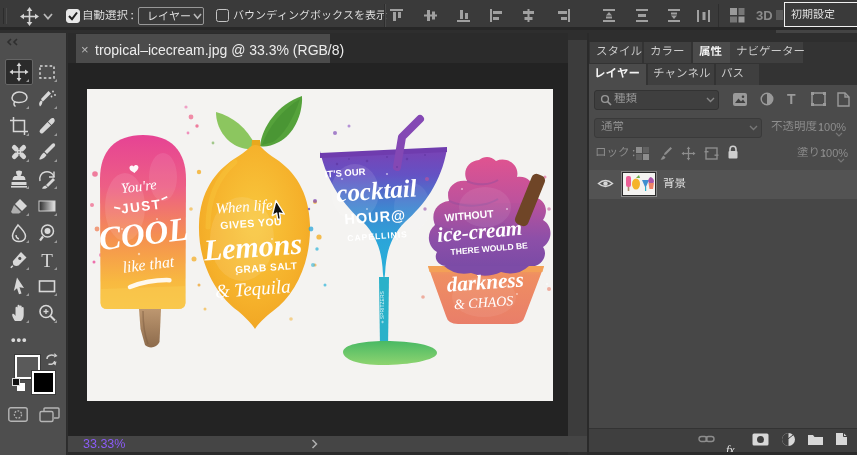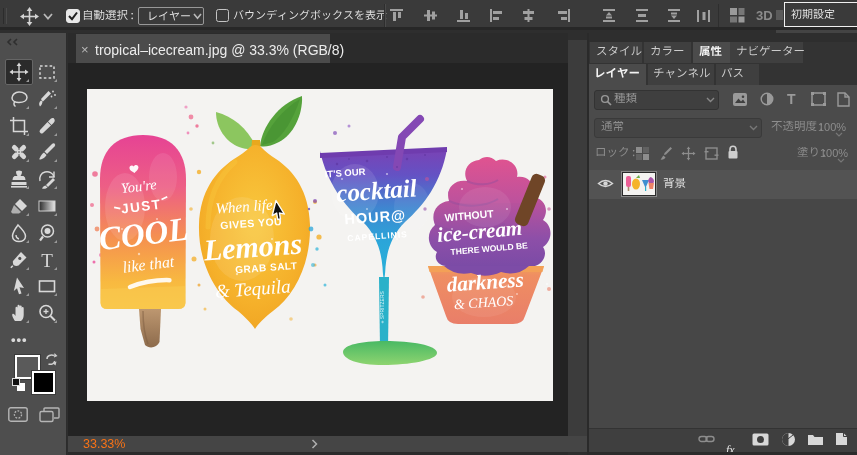--- a/index.html
+++ b/index.html
@@ -504,21 +504,21 @@
         <circle cx="365" cy="140" r="0.9" fill="#fff" opacity="0.55"></circle>
         <circle cx="430" cy="155" r="1" fill="#fff" opacity="0.55"></circle>
         <circle cx="380" cy="200" r="1" fill="#fff" opacity="0.55"></circle>
         <circle cx="430" cy="205" r="0.9" fill="#fff" opacity="0.55"></circle>
         <circle cx="460" cy="195" r="1" fill="#fff" opacity="0.55"></circle>
 <g transform="translate(189,111.5) rotate(14)">
 <path d="M0 0 L0 15.5 L3.7 12 L6.2 18 L8.8 16.9 L6.4 11.2 L11.4 11.2 Z" fill="#101010" stroke="#fafafa" stroke-width="1.4" stroke-linejoin="round"></path>
 </g>
 </svg>
 <div class="abs" style="left:0;top:403px;width:500px;height:16px;background:#454545"></div>
-<div class="abs" style="left:15px;top:404px;color:#f97316;font-size:12.5px;line-height:1.15">33.33%</div>
+<div class="abs" style="left:15px;top:404px;color:#8b5cf6;font-size:12.5px;line-height:1.15">33.33%</div>
 <svg class="abs" style="left:243px;top:406px" width="7" height="10" viewBox="0 0 7 10">
         <path d="M1.5 1 L5.5 5 L1.5 9" fill="none" stroke="#b0b0b0" stroke-width="1.5"></path>
       </svg>
 <div class="abs" style="left:0;top:419px;width:500px;height:3px;background:#2b2b2b"></div>
 </div>
 <div class="abs" style="left:568px;top:33px;width:21px;height:7px;background:#2e2e2e"></div>
 <div class="abs" style="left:568px;top:40px;width:21px;height:396px;background:#3c3c3c"></div>
 <div class="abs" style="left:568px;top:436px;width:21px;height:16px;background:#454545"></div>
 <div class="abs" style="left:587px;top:33px;width:2px;height:422px;background:#2a2a2a"></div>
 <div class="abs" style="left:589px;top:33px;width:268px;height:422px;background:#474747">

